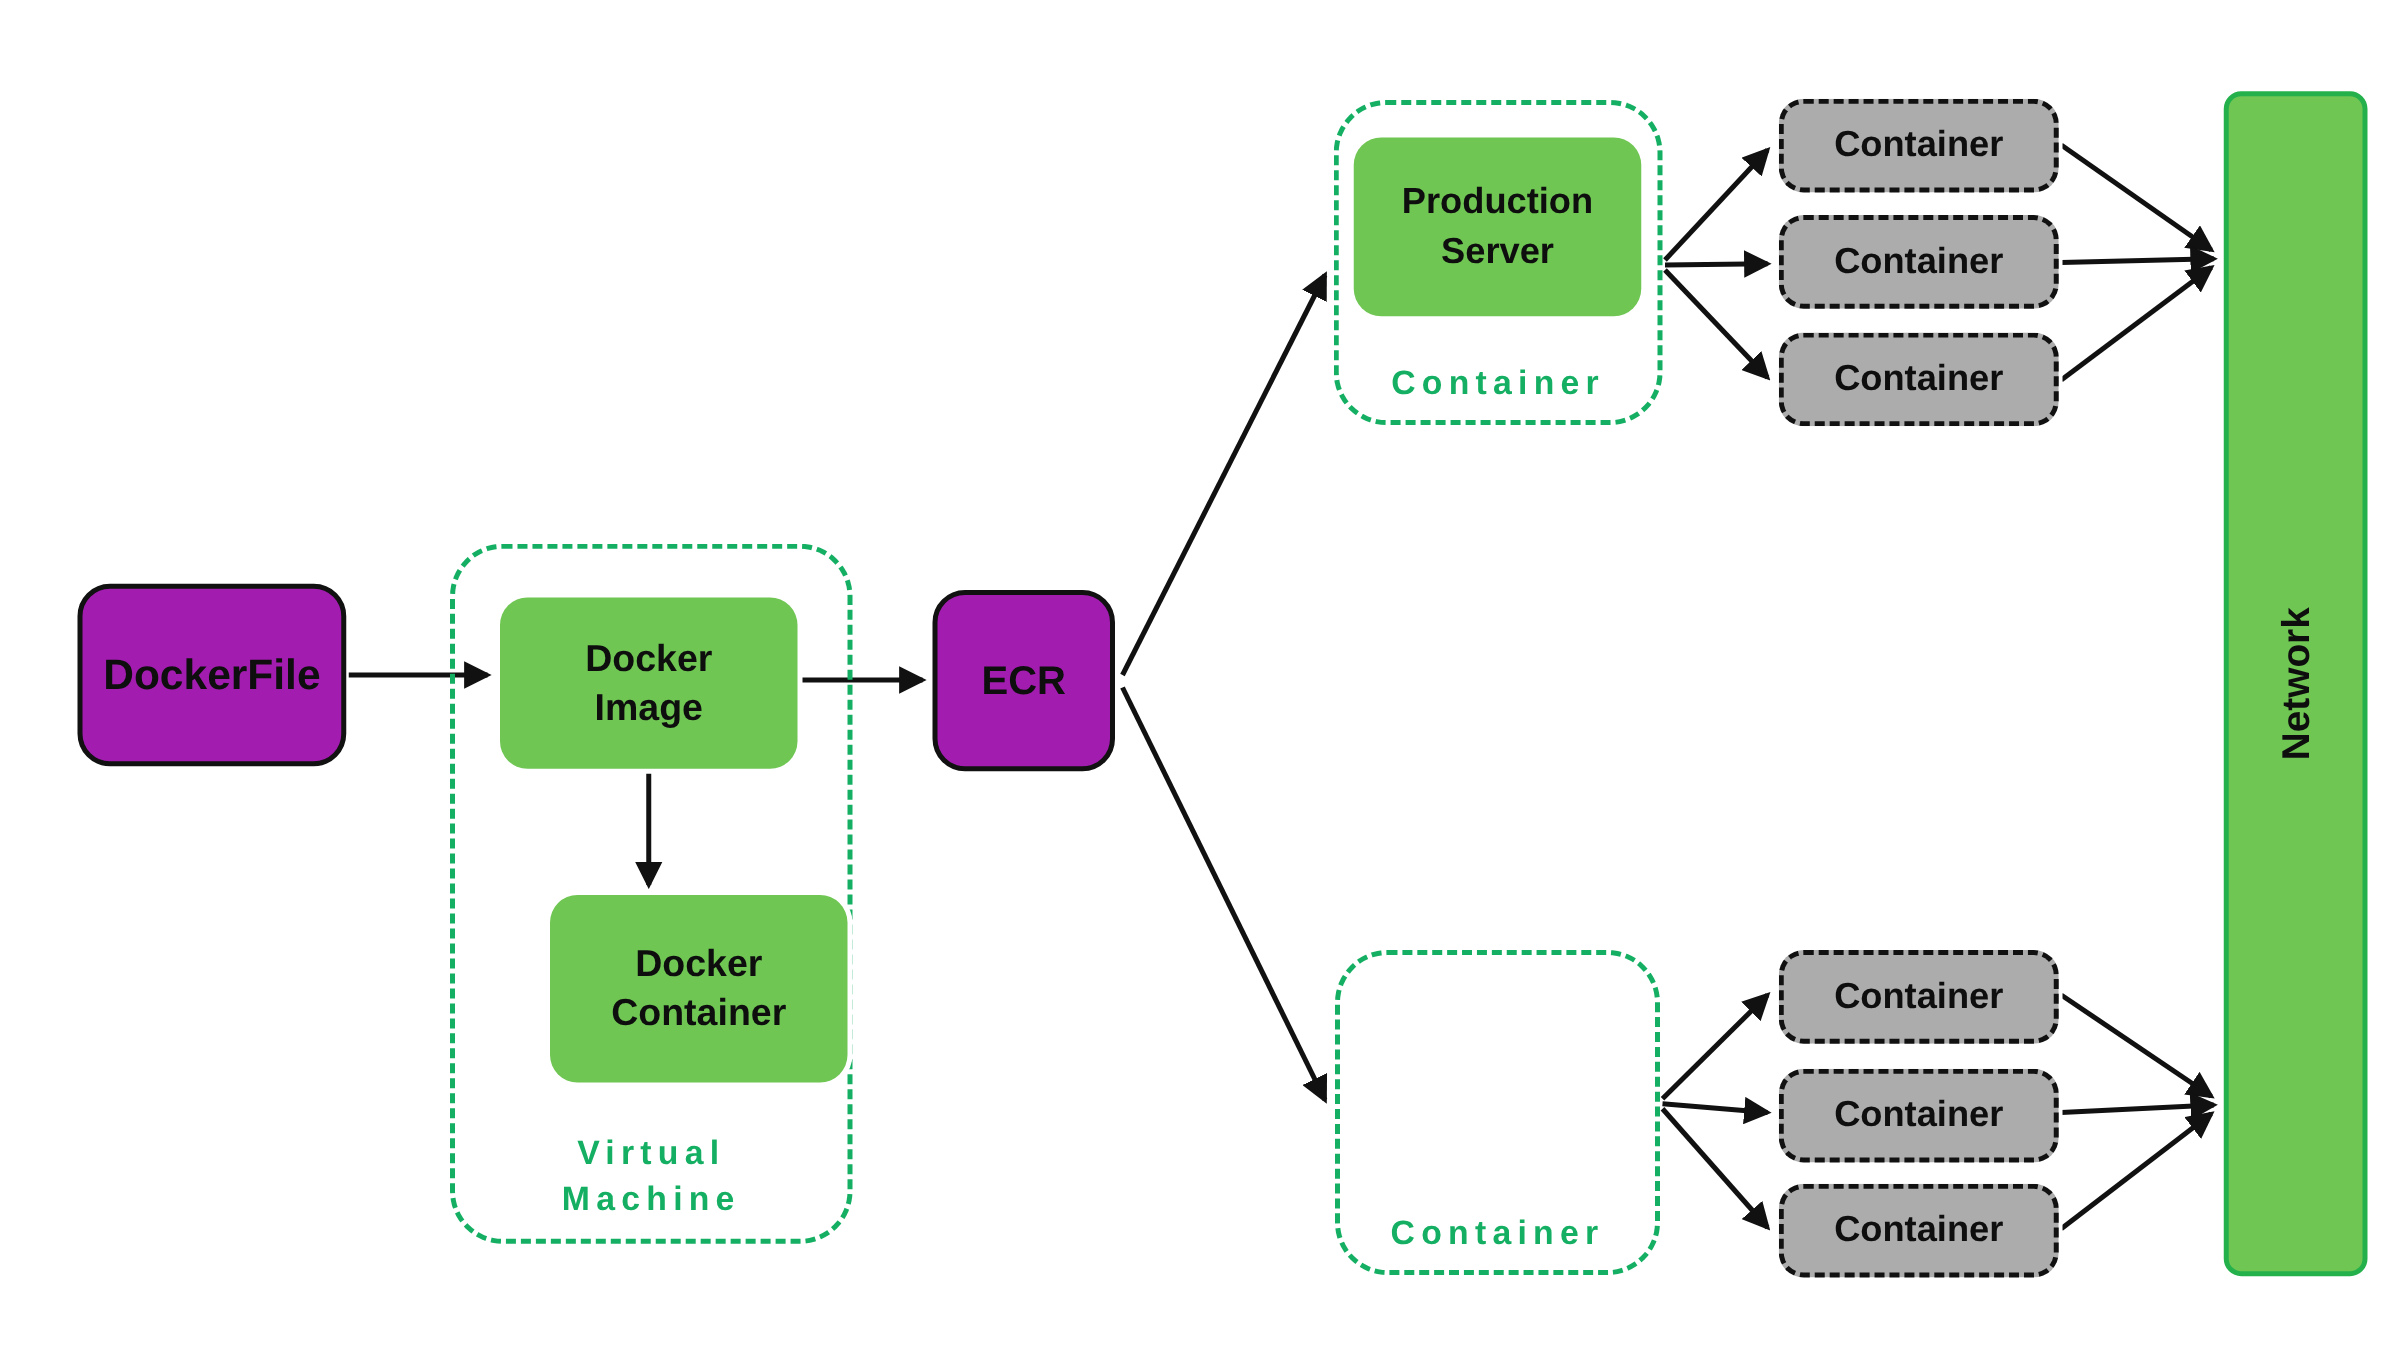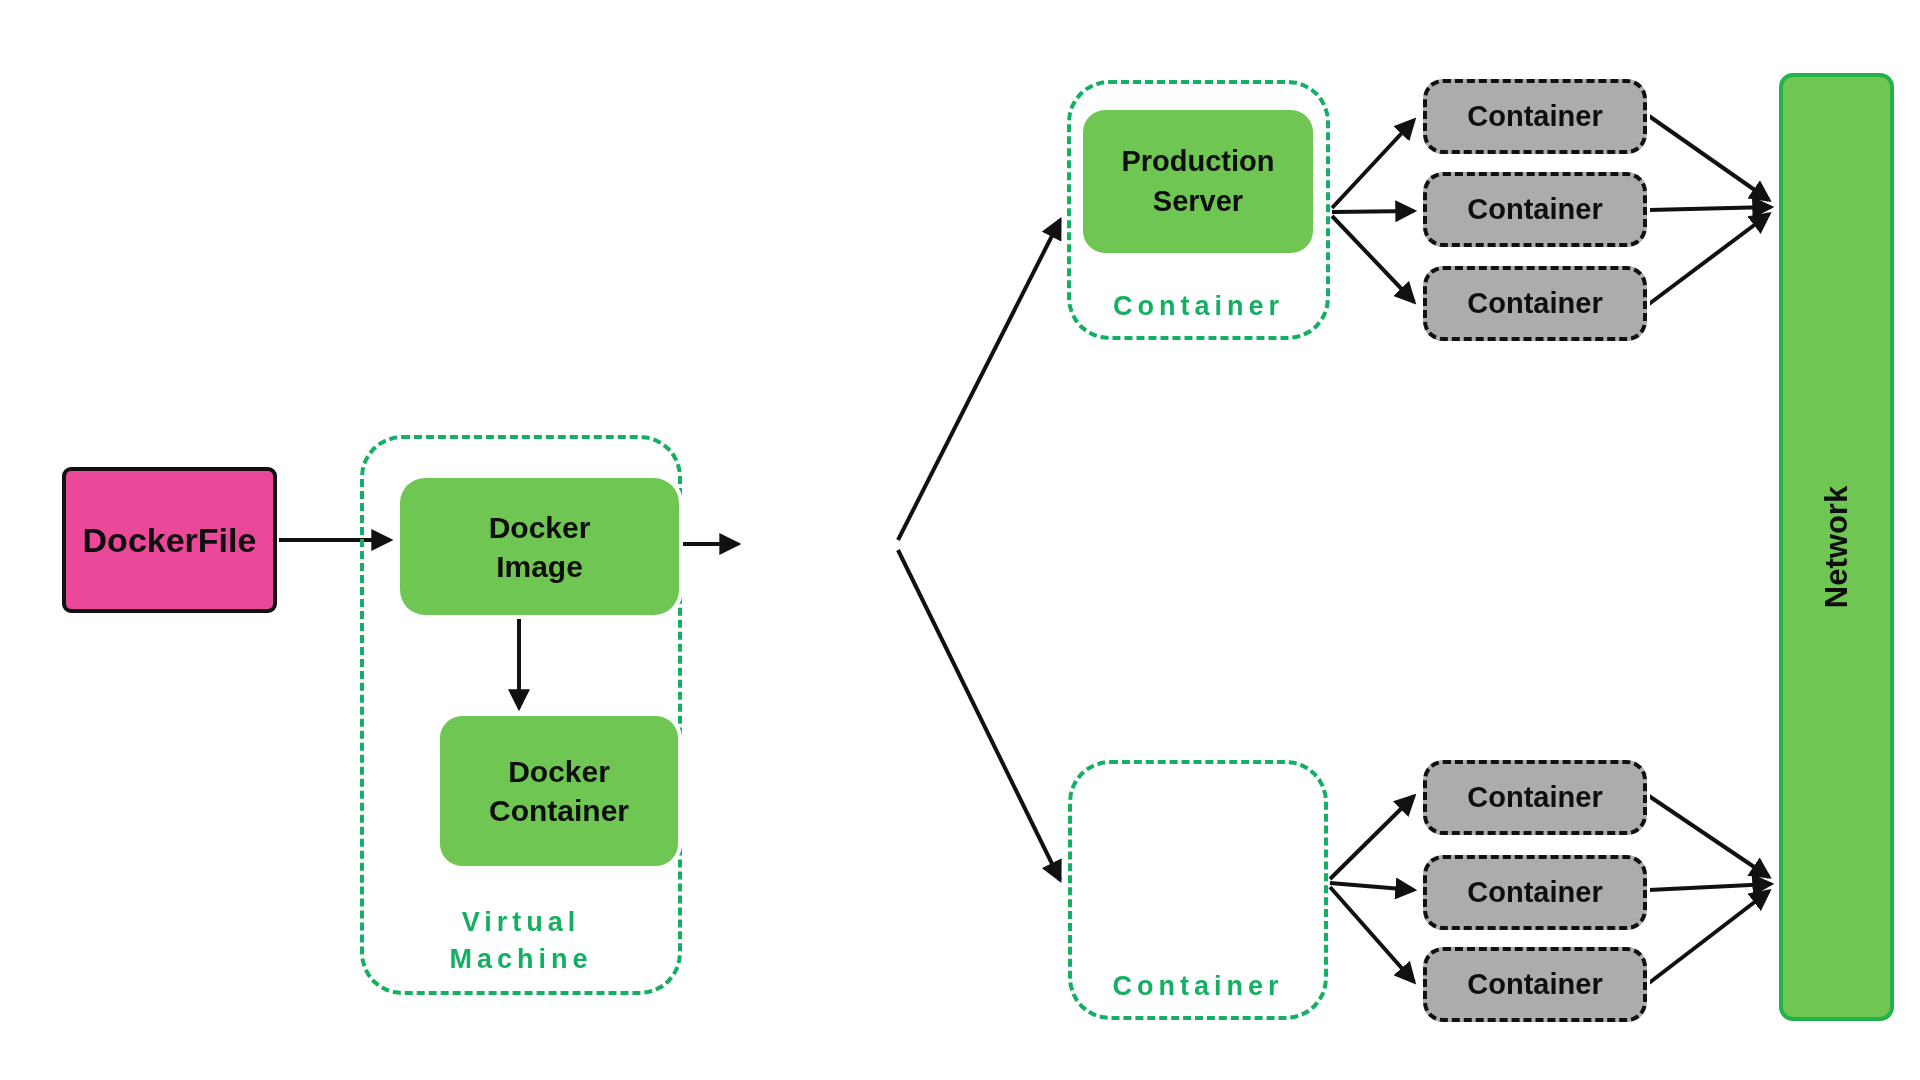--- a/index.html
+++ b/index.html
@@ -9,37 +9,37 @@
   }
   .arrows{position:absolute;left:0;top:0;width:1920px;height:1080px;pointer-events:none;}
   .node{
     position:absolute;display:flex;align-items:center;justify-content:center;
     text-align:center;font-weight:700;color:#0e0e0e;box-sizing:border-box;
   }
   .green{
     background:#6FC653;border-radius:22px;box-shadow:0 0 0 4px #ffffff;
   }
   .gray-solid{
-    background:#ec4899;border:4px solid #111111;border-radius:9px;
+    background:#a21caf;border:4px solid #111111;border-radius:26px;
   }
   .gray-dashed{
     background:#ACACAC;border:4px dashed #111111;border-radius:20px;
     box-shadow:0 0 0 3px #ffffff;
   }
   .group{
     position:absolute;border:4px dashed #14AF62;border-radius:42px;box-sizing:border-box;
   }
   .group-label{
     position:absolute;left:0;right:0;bottom:14px;display:flex;justify-content:center;
     color:#14AF62;font-weight:700;font-size:27px;letter-spacing:5px;text-align:center;
   }
   .vm-label-text{width:210px;line-height:1.35;}
   
   .dockerfile{left:62px;top:467px;width:215px;height:146px;font-size:34px;}
-  .docker-image{left:400px;top:478px;width:279px;height:137px;font-size:30px;line-height:1.3;border-radius:25px;}
+  .docker-image{left:400px;top:478px;width:238px;height:137px;font-size:30px;line-height:1.3;}
   .docker-image .lbl{width:140px;}
   .docker-container{left:400px;top:716px;width:238px;height:150px;font-size:30px;line-height:1.3;margin-left:40px;}
   .docker-container .lbl{width:170px;}
   .vm-group{left:360px;top:435px;width:322px;height:560px;}
   .ecr{left:746px;top:472px;width:146px;height:145px;font-size:32px;}
   .prod-group{left:1067px;top:80px;width:263px;height:260px;}
   .prod-server{left:1083px;top:110px;width:230px;height:143px;font-size:29px;line-height:1.35;}
   .prod-server .lbl{width:190px;}
   .dev-group{left:1068px;top:760px;width:260px;height:260px;}
   .dev-server{left:1083px;top:787px;width:230px;height:145px;font-size:29px;line-height:1.35;}
@@ -116,20 +116,23 @@
   </div>
 
   <div class="node green docker-image">
     <span class="lbl">Docker Image</span>
   </div>
 
   <div class="node green docker-container">
     <span class="lbl">Docker Container</span>
   </div>
 
+  <div class="node gray-solid ecr">
+    <span class="lbl">ECR</span>
+  </div>
 
   <div class="node green prod-server">
     <span class="lbl">Production Server</span>
   </div>
 
 
   <div class="node gray-dashed cbox c-t1">
     <span>Container</span>
   </div>
   <div class="node gray-dashed cbox c-t2">

